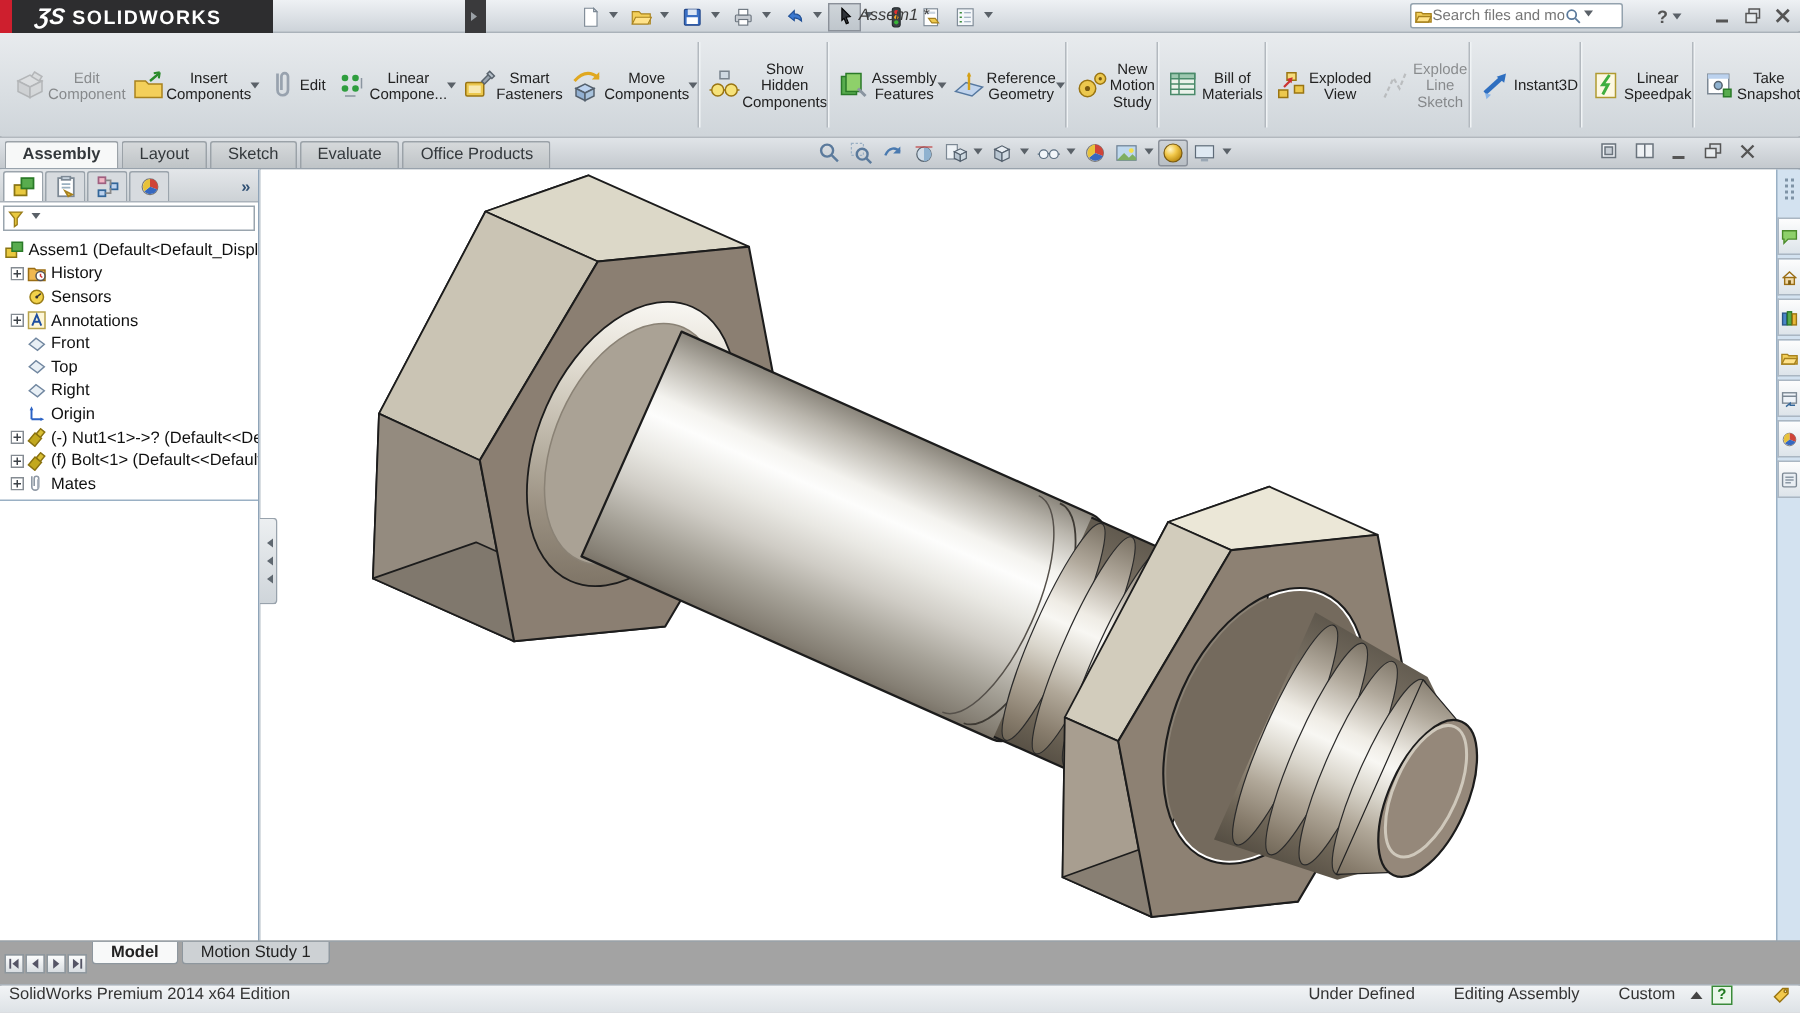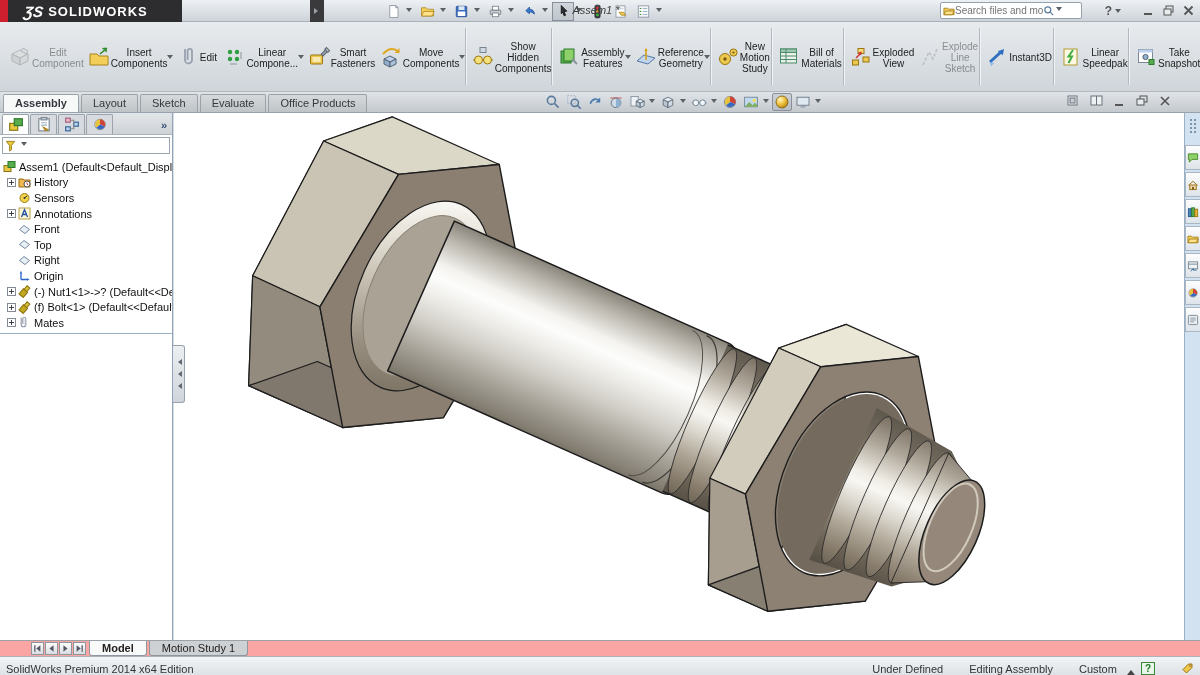--- a/index.html
+++ b/index.html
@@ -88,34 +88,34 @@
   .tri-l { width:0;height:0;border:3px solid transparent;border-right:4px solid #5f6870; }
 
   
   .taskstrip { position:absolute; right:0; top:113px; width:16px; bottom:35px; background:#d3e2f0; border-left:1px solid #9ab0c4; }
   .grip { width:6px; height:14px; margin:6px auto 12px; border-left:2px dotted #7f93a6; border-right:2px dotted #7f93a6; }
   .tpbtn { width:15px; height:25px; margin:2px 0 2px 0; background:linear-gradient(#fdfdfd,#dde4ea);
     border:1px solid #aab6c2; border-right:none; display:flex; align-items:center; justify-content:center; }
   .tpbtn svg { width:12px; height:12px; }
 
   
-  .bottombar { position:absolute; left:0; bottom:19px; width:1200px; height:16px; background:#fca5a5;
-    display:flex; align-items:stretch; border-top:1px solid #9aa2a8;padding-left:28px; }
+  .bottombar { position:absolute; left:0; bottom:19px; width:1200px; height:29px; background:#a3a3a3;
+    display:flex; align-items:stretch; border-top:1px solid #9aa2a8; }
   .nav { display:flex; gap:1px; align-items:center; padding:0 3px; }
   .navbtn { width:13px; height:13px; background:linear-gradient(#fcfdfd,#d8dde1); border:1px solid #8e979e;
     display:flex; align-items:center; justify-content:center; }
   .navbtn svg { width:9px; height:9px; }
   .btab { padding:1px 12px 0; font-size:11px; color:#222; background:#cdd1d4; border:1px solid #8e979e;
     border-top:none; border-radius:0 0 3px 3px; margin-right:2px; height:15px; }
   .btab.active { background:#f8f9f9; font-weight:bold; }
 
   
   .statusbar { position:absolute; left:0; bottom:0; width:1200px; height:19px;
     background:linear-gradient(#f2f4f6,#dde2e6); border-top:1px solid #aab2ba;
-    display:flex; align-items:flex-end; font-size:11px; color:#333; padding:0 6px; }
+    display:flex; align-items:flex-start; font-size:11px; color:#333; padding:0 6px; }
   .sb-spacer { flex:1; }
   .sb-item { margin-right:26px; }
   .sb-help { border:1px solid #3a8a3a; color:#1f7a1f; background:#eaf6ea; font-weight:bold;
     font-size:10px; line-height:11px; padding:0 3px; margin:0 26px 0 6px; }
   .hidden-defs { position:absolute; width:0; height:0; overflow:hidden; }
 </style>
 </head>
 <body>
 
 <svg class="hidden-defs" aria-hidden="true">

